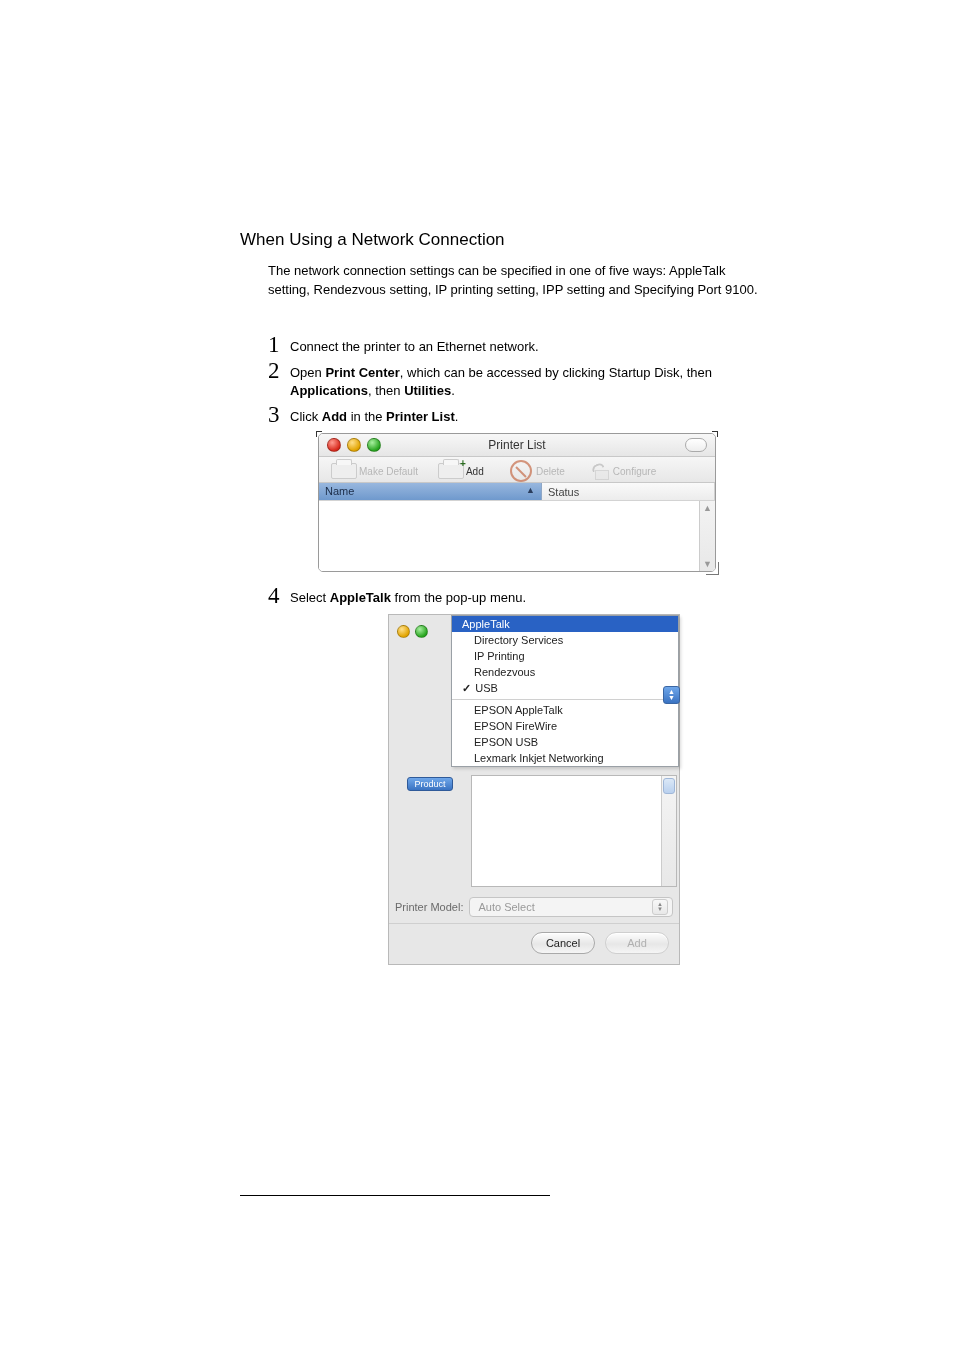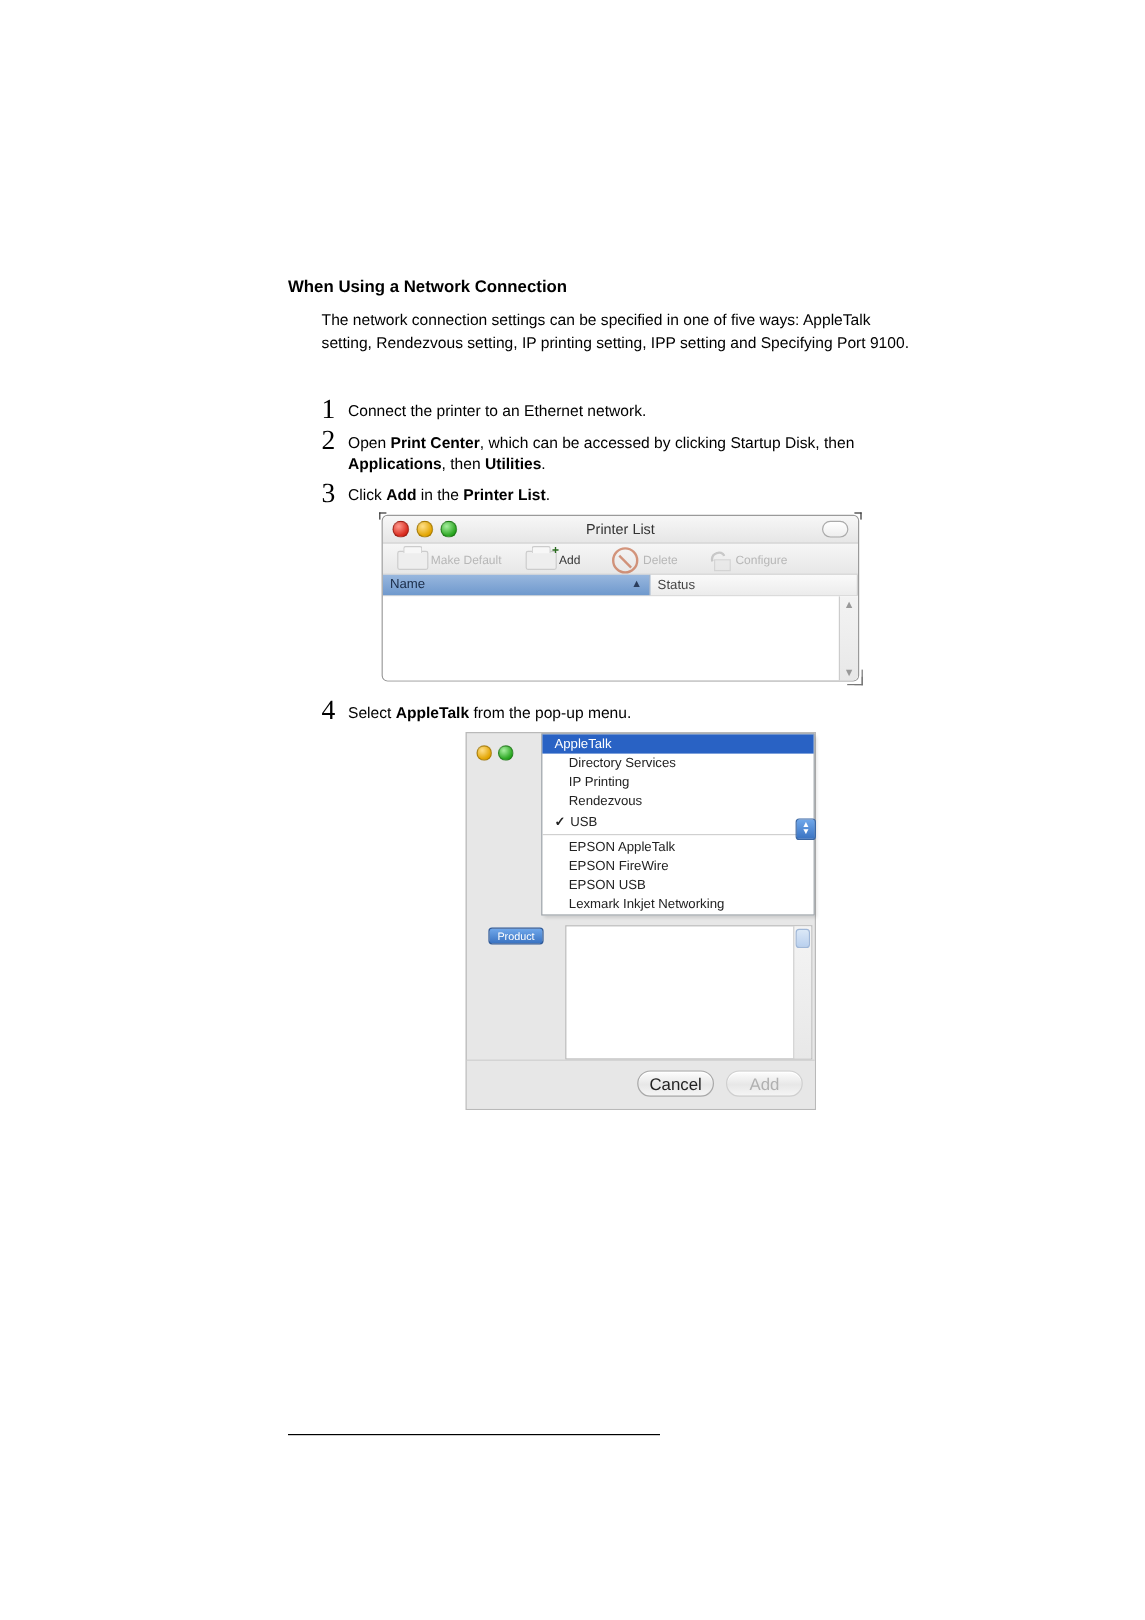--- a/index.html
+++ b/index.html
@@ -9,22 +9,22 @@
     background: #fff;
     color: #000;
     width: 954px;
     height: 1350px;
     position: relative;
   }
   .page {
     padding: 230px 190px 0 240px;
   }
   .h1 {
-    font-size: 14px;
-    font-weight: bold;
+    font-size: 17px;
+    font-weight: normal;
     margin: 0 0 12px 0;
   }
   .indent1 {
     margin-left: 28px;
     font-size: 13px;
     line-height: 1.45;
   }
   .para {
     margin: 0 0 33px 0;
   }
@@ -247,21 +247,21 @@
   .btnrow {
     border-top:1px solid #cfcfcf;
     padding: 8px 10px 10px 0;
     display:flex; justify-content:flex-end; gap:10px;
     background:#e7e7e7;
   }
   .aquabtn {
     min-width: 62px; height: 20px; border-radius: 11px;
     border: 1px solid #a9a9a9;
     background: linear-gradient(#fdfdfd,#e7e7e7 55%, #f5f5f5);
-    font-size: 14px; color:#222;
+    font-size: 11px; color:#222;
     display:flex; align-items:center; justify-content:center;
     box-shadow: inset 0 1px 0 #fff;
   }
   .aquabtn.disabled { color:#b0b0b0; border-color:#cfcfcf; }
 
   
   .footer {
     position: absolute;
     left: 240px; right: 190px;
     bottom: 150px;
@@ -399,20 +399,30 @@
 
       <div class="prodarea">
         <div class="prodbtn-col">
           <div class="prodbtn">Product</div>
         </div>
         <div class="prodlist">
           <div class="vscroll2"></div>
         </div>
       </div>
 
+      <div class="pm-row">
+        <span class="lbl">Printer Model:</span>
+        <div class="pm-select">
+          <span>Auto Select</span>
+          <span class="pm-stepper">
+              <span>▲</span>
+              <span>▼</span>
+            </span>
+        </div>
+      </div>
 
       <div class="btnrow">
         <div class="aquabtn">Cancel</div>
         <div class="aquabtn disabled">Add</div>
       </div>
     </div>
 
   </div>
 </div>
 

